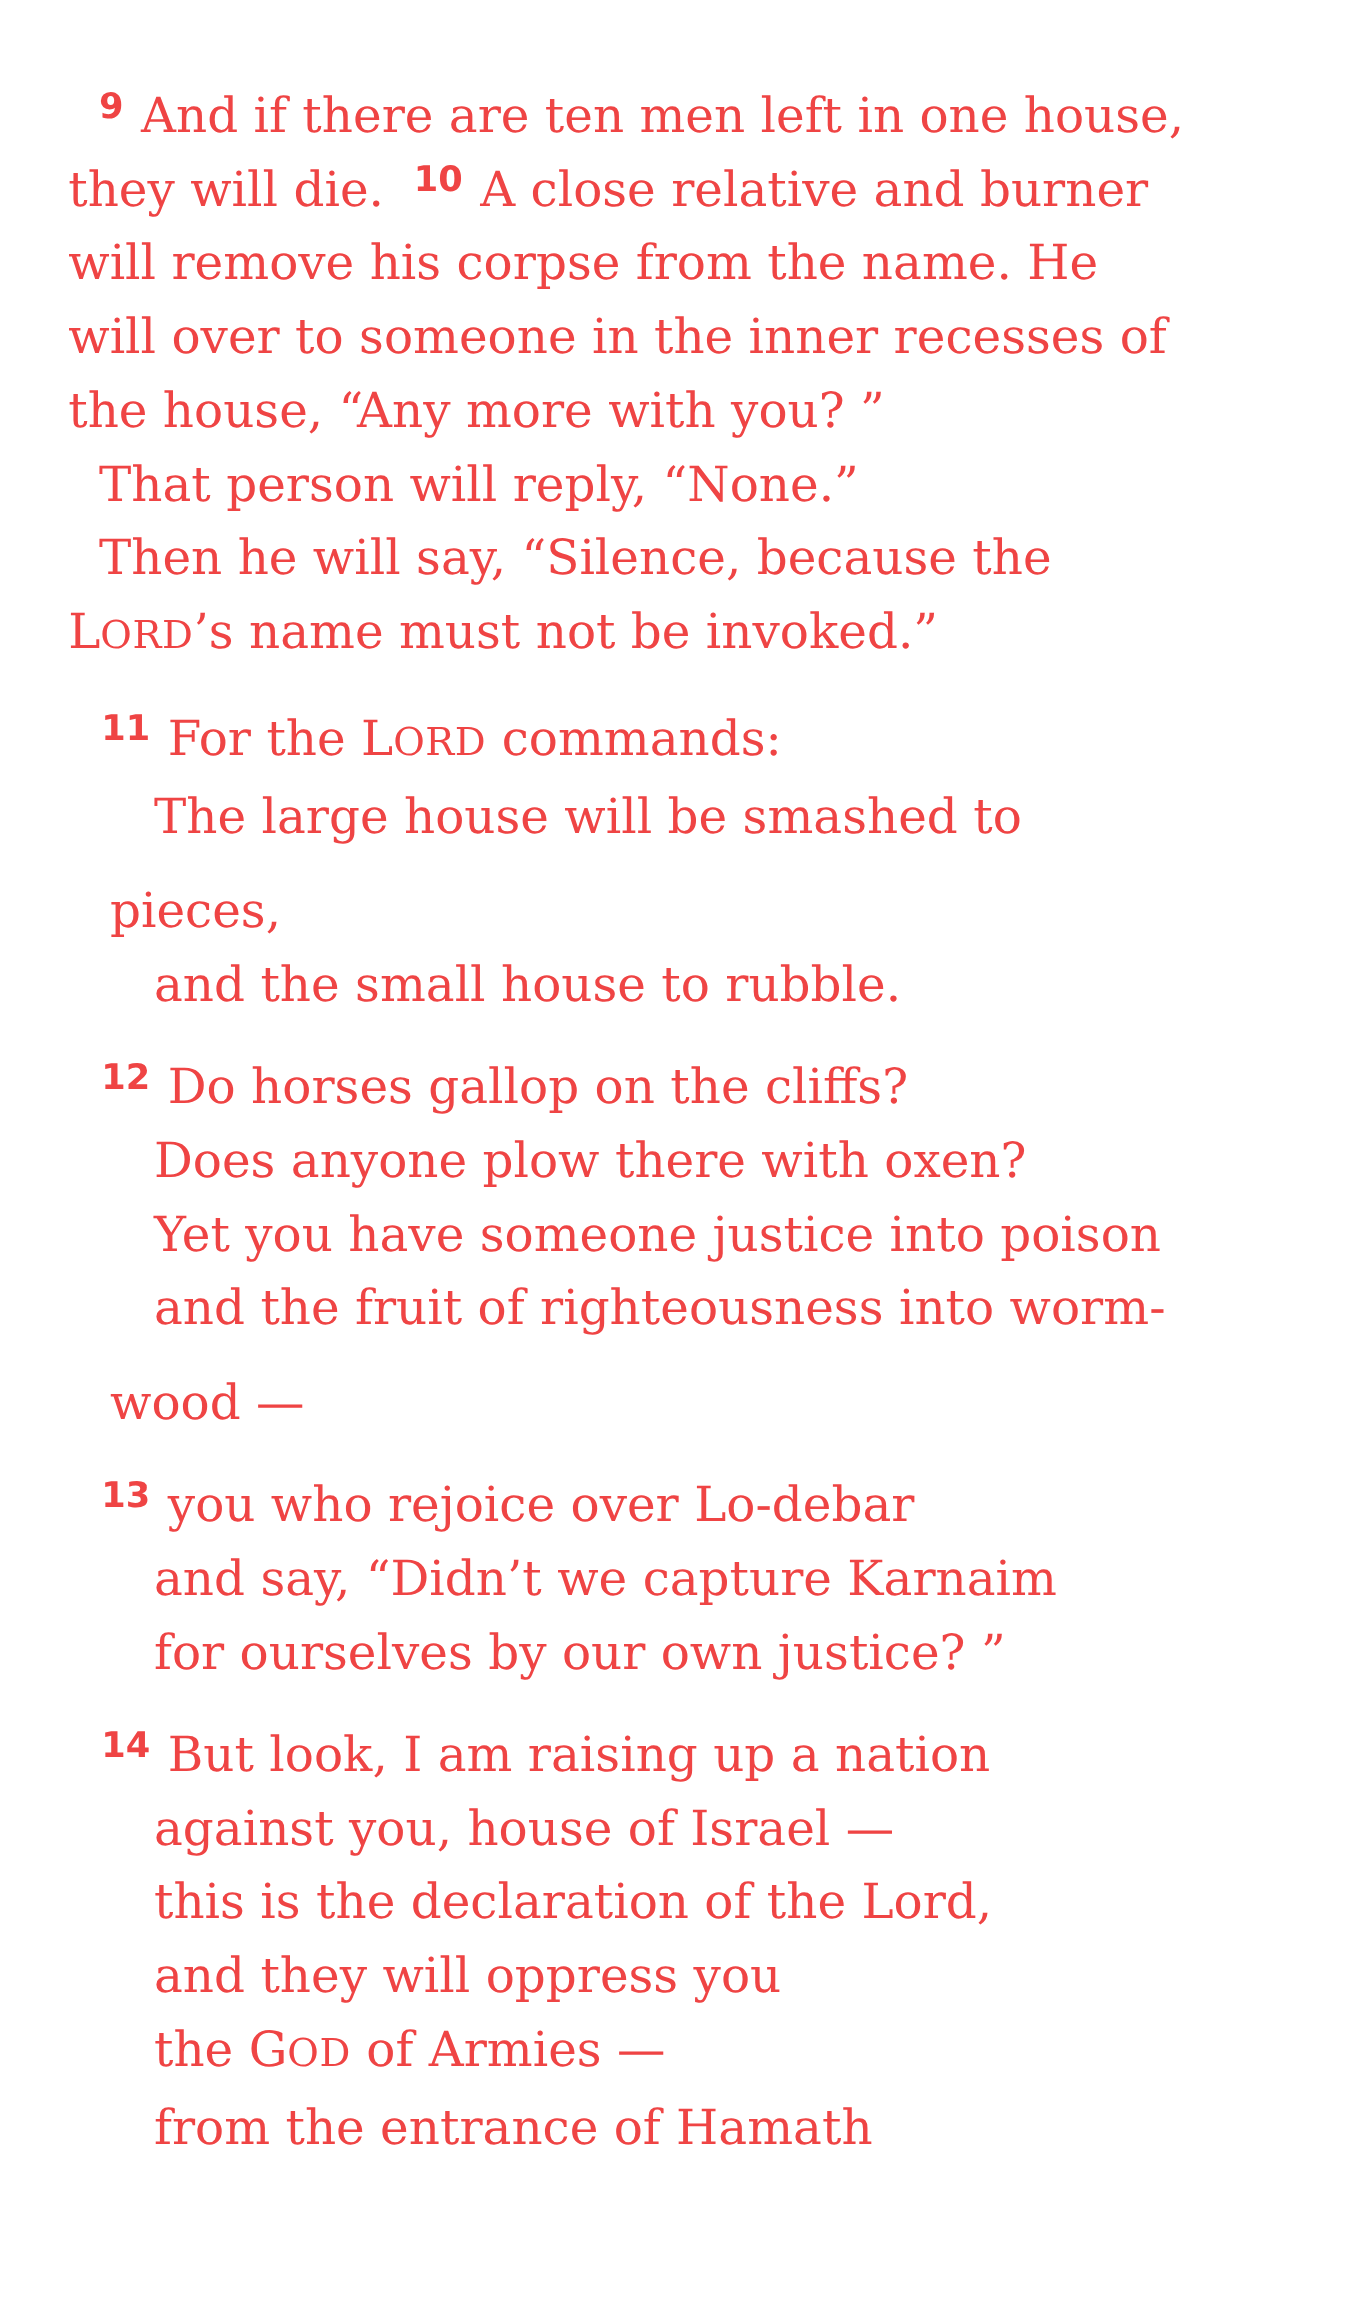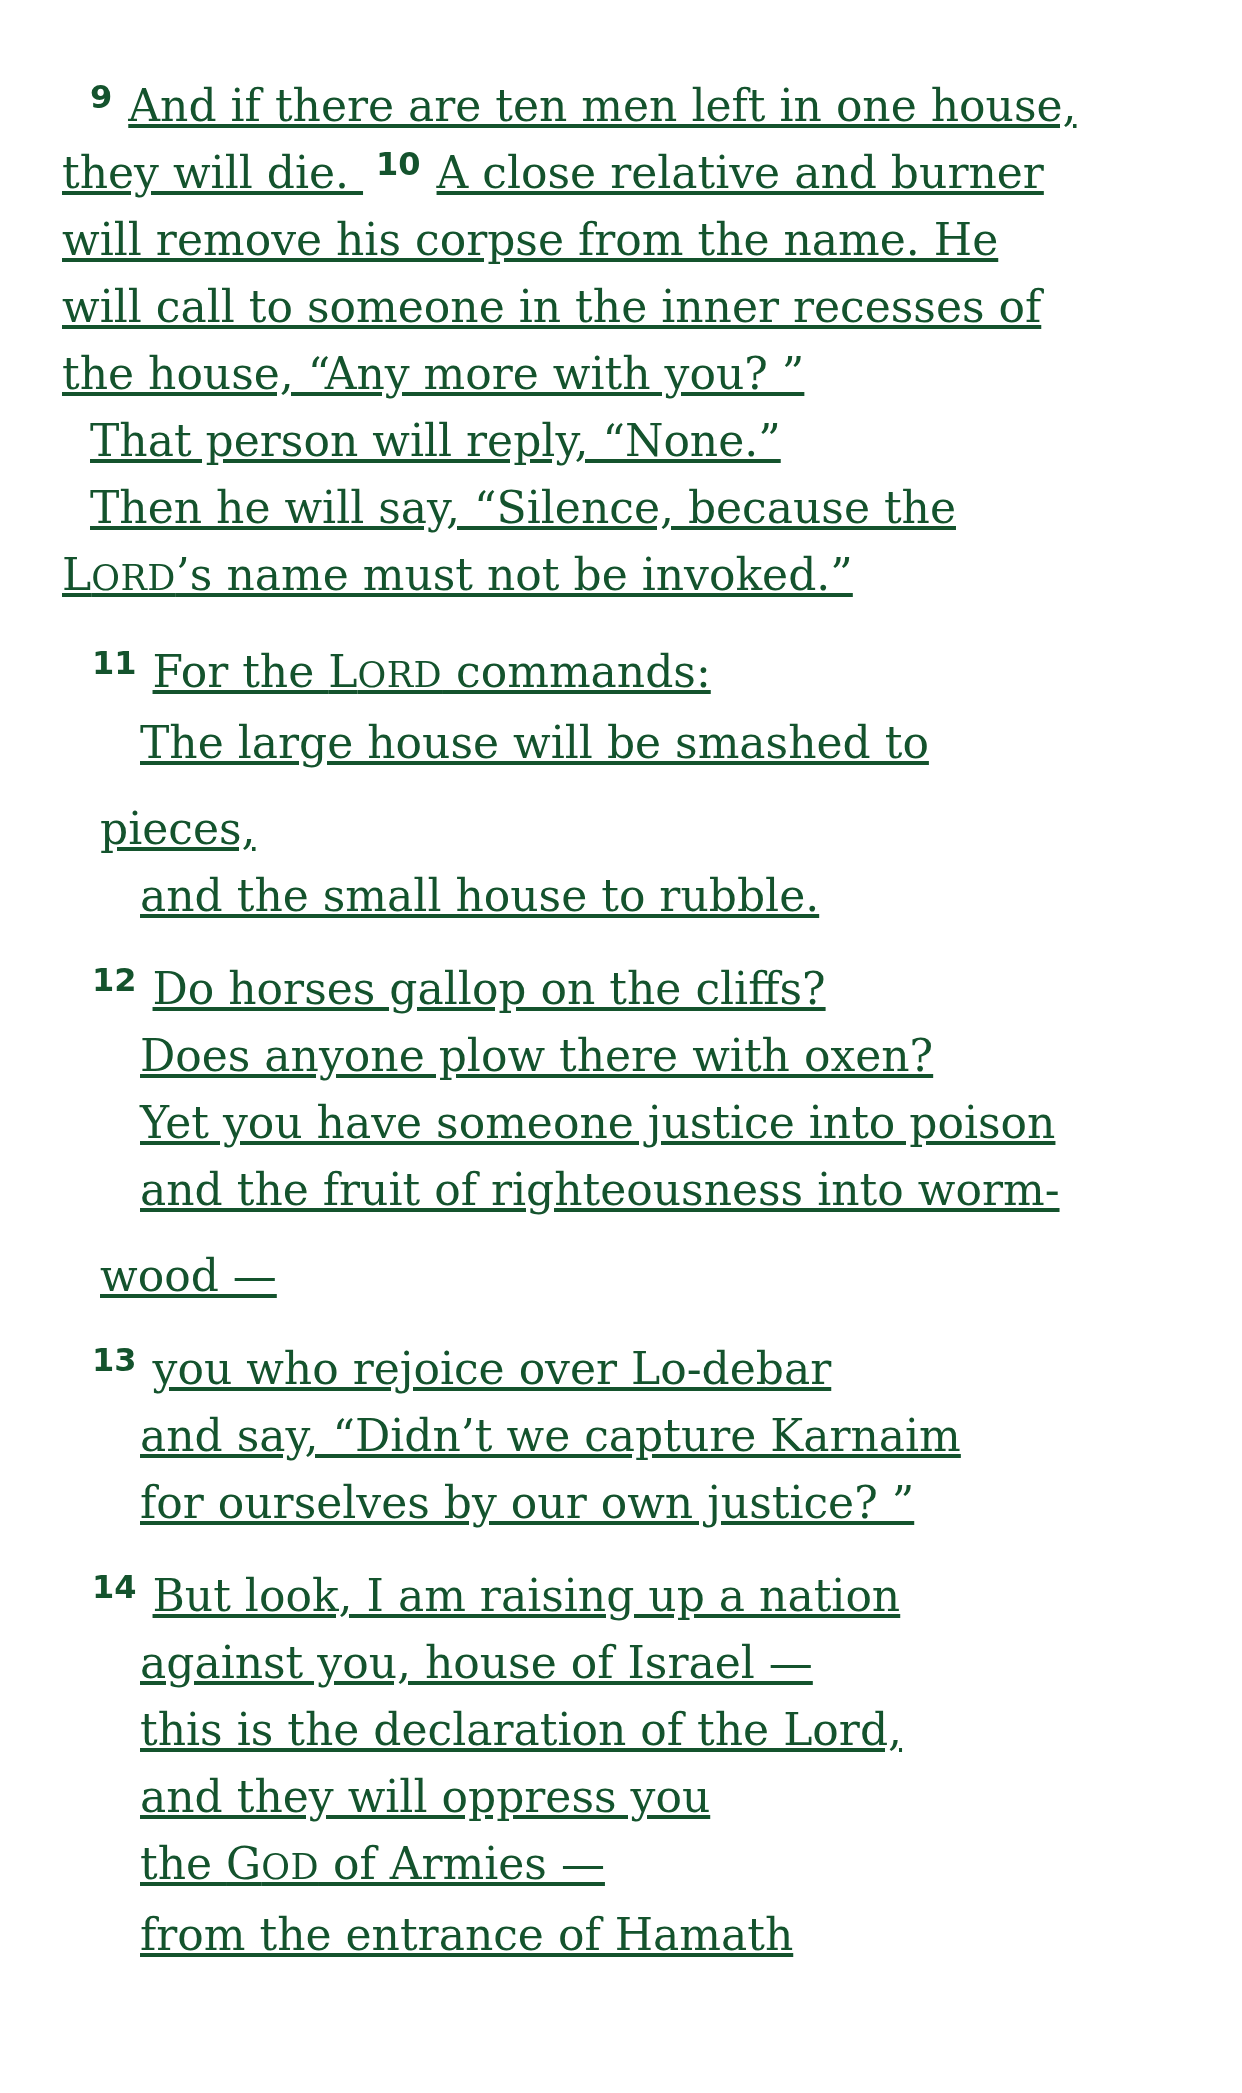--- a/index.html
+++ b/index.html
@@ -39,26 +39,26 @@
     margin-right: 16px;
     display: inline-block;
   }
   .line > .vnum.mid { margin-left: 13px; }
 
   .sc { font-size: 35px; letter-spacing: 0.5px; }
 </style>
 </head>
 <body>
 
-<div class="page" style="background: rgb(255, 255, 255); color: #14532d; text-decoration: underline;">
+<div class="page" style="background: rgb(255, 255, 255); color: #ef4444;">
   <div>
       <div class="line prose-indent"><span class="vnum">9</span><span>And if there are ten men left in one house,</span></div>
       <div class="line prose"><span>they will die. </span><span class="vnum mid">10</span><span>A close relative and burner</span></div>
       <div class="line prose"><span>will remove his corpse from the name. He</span></div>
-      <div class="line prose"><span>will call to someone in the inner recesses of</span></div>
+      <div class="line prose"><span>will over to someone in the inner recesses of</span></div>
       <div class="line prose"><span>the house, “Any more with you? ”</span></div>
       <div class="line prose-indent"><span>That person will reply, “None.”</span></div>
       <div class="line prose-indent"><span>Then he will say, “Silence, because the</span></div>
       <div class="line prose"><span>L<span class="sc">ORD</span></span><span>’s name must not be invoked.”</span></div>
       <div class="line verse-poetry gap"><span class="vnum">11</span><span>For the </span><span>L<span class="sc">ORD</span></span><span> commands:</span></div>
       <div class="line poetry"><span>The large house will be smashed to</span></div>
       <div class="line poetry-hang"><span>pieces,</span></div>
       <div class="line poetry"><span>and the small house to rubble.</span></div>
       <div class="line verse-poetry gap"><span class="vnum">12</span><span>Do horses gallop on the cliffs?</span></div>
       <div class="line poetry"><span>Does anyone plow there with oxen?</span></div>

